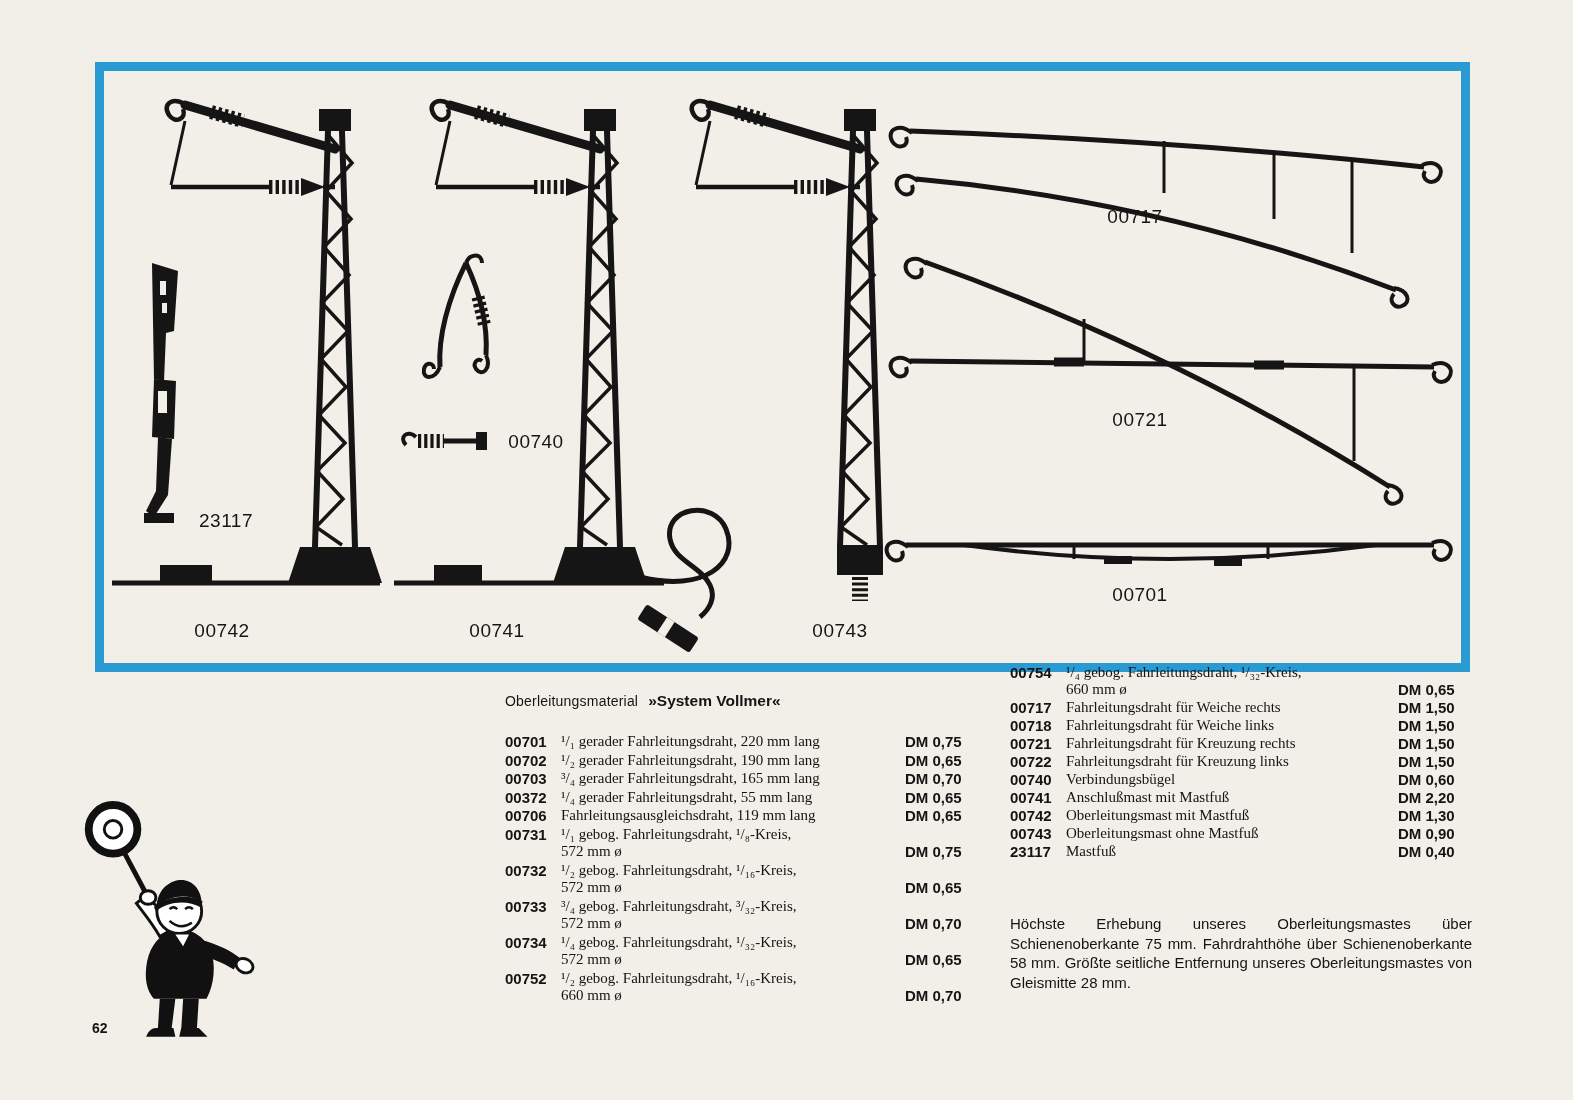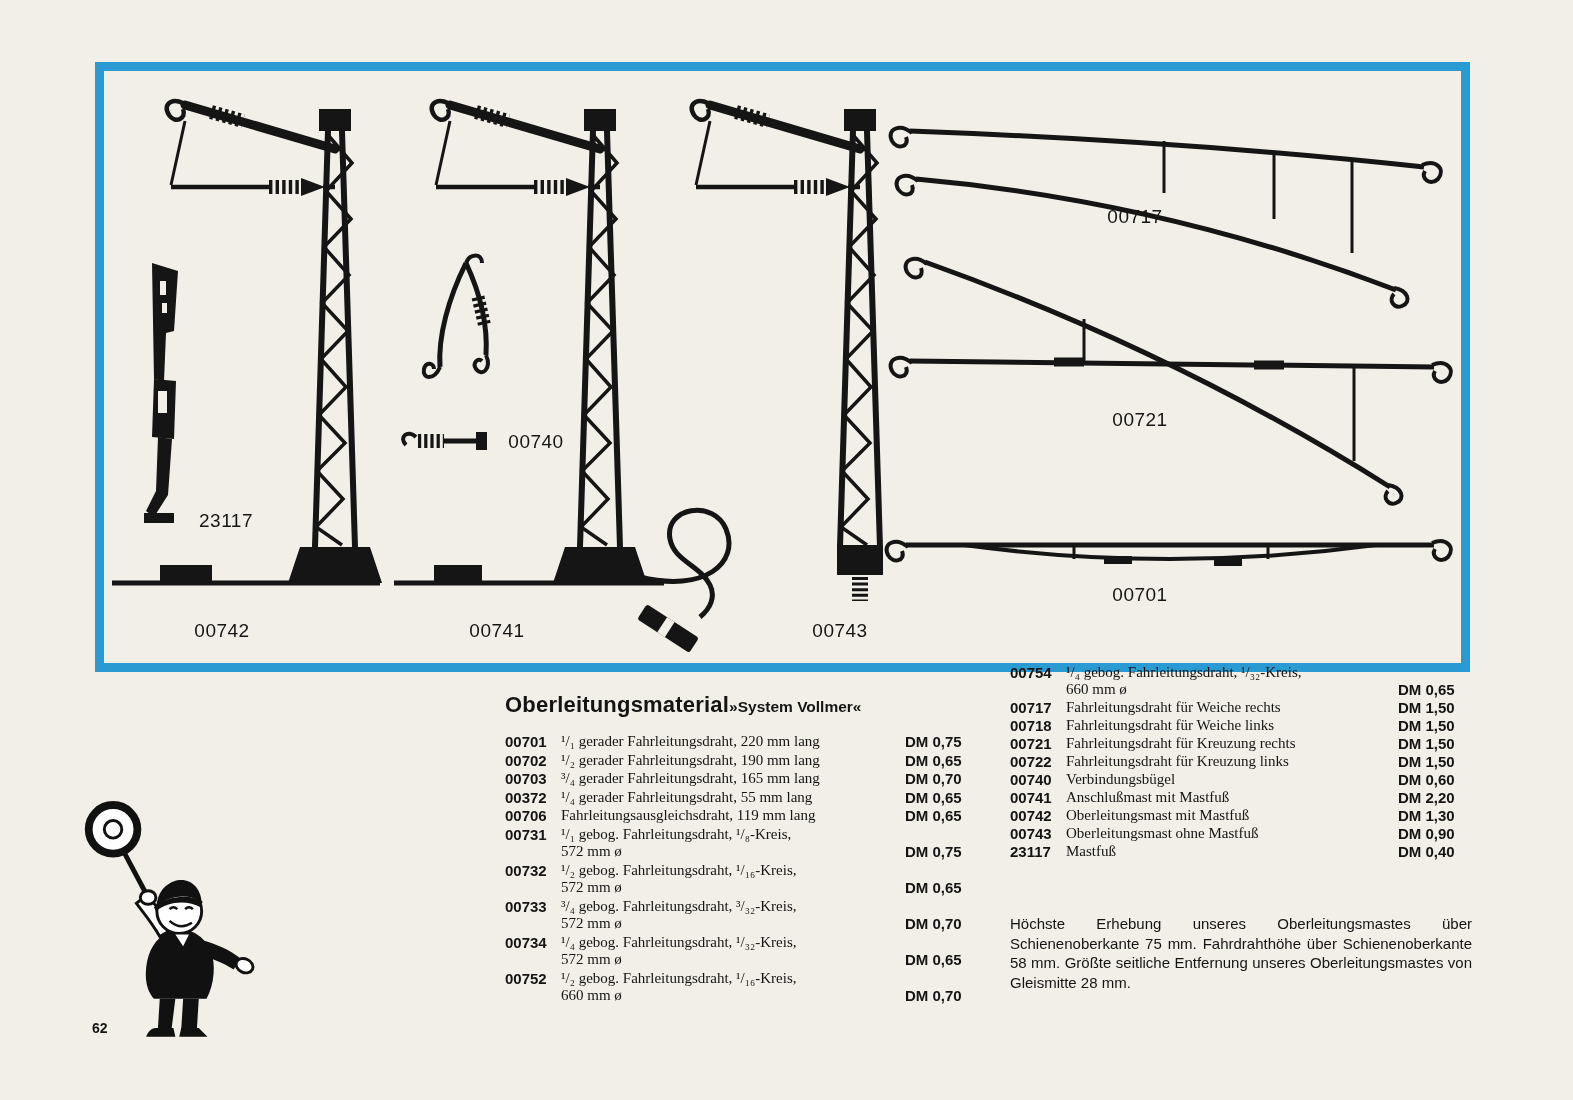--- a/index.html
+++ b/index.html
@@ -11,22 +11,22 @@
   .frame{
     position:absolute;left:95px;top:62px;width:1375px;height:610px;
     border:9px solid #2a9ad3;box-sizing:border-box;
   }
   .frame svg{display:block;width:100%;height:100%;}
   svg text{
     font-family:"Liberation Sans", sans-serif;
     font-size:19px;fill:#151515;letter-spacing:.5px;
   }
   .catalog-title{position:absolute;left:505px;top:692px;white-space:nowrap;}
-  .catalog-title .title{font-size:22px;font-weight:700;letter-spacing:.2px;}
-  .catalog-title .subtitle{font-size:15.5px;font-weight:700;}
+  .catalog-title .title{font-size:14px;font-weight:400;letter-spacing:.2px;}
+  .catalog-title .subtitle{font-size:15.5px;font-weight:700;margin-left:10px;}
   .col{position:absolute;font-size:15px;line-height:17.5px;}
   .col-left{left:505px;top:733px;width:472px;}
   .col-right{left:1010px;top:664px;width:460px;line-height:17px;}
   .row{display:flex;margin-bottom:1px;}
   .code{flex:0 0 56px;font-weight:700;}
   .desc{flex:1 1 auto;font-family:Liberation Serif, serif;}
   .d1,.d2{display:block;}
   .price{flex:0 0 72px;font-weight:700;align-self:flex-end;white-space:nowrap;}
   .note{
     position:absolute;left:1010px;top:914px;width:462px;

